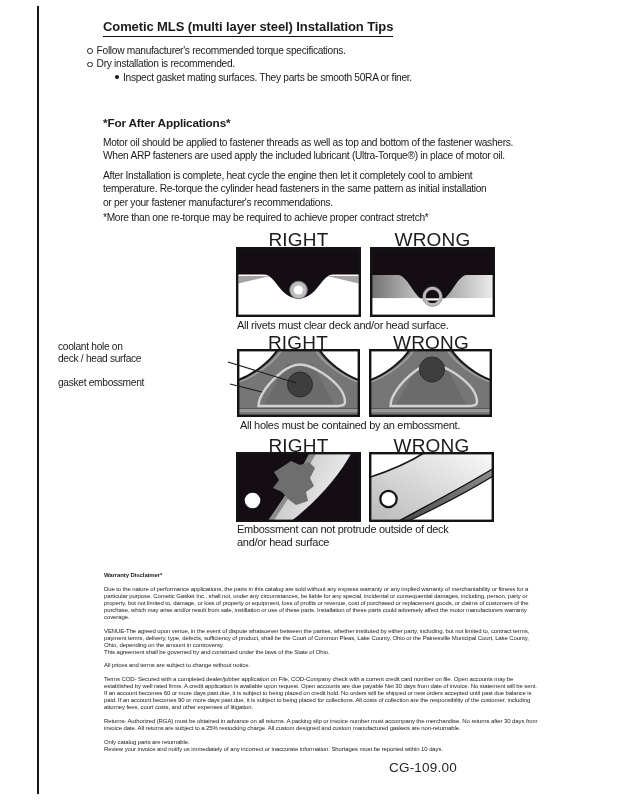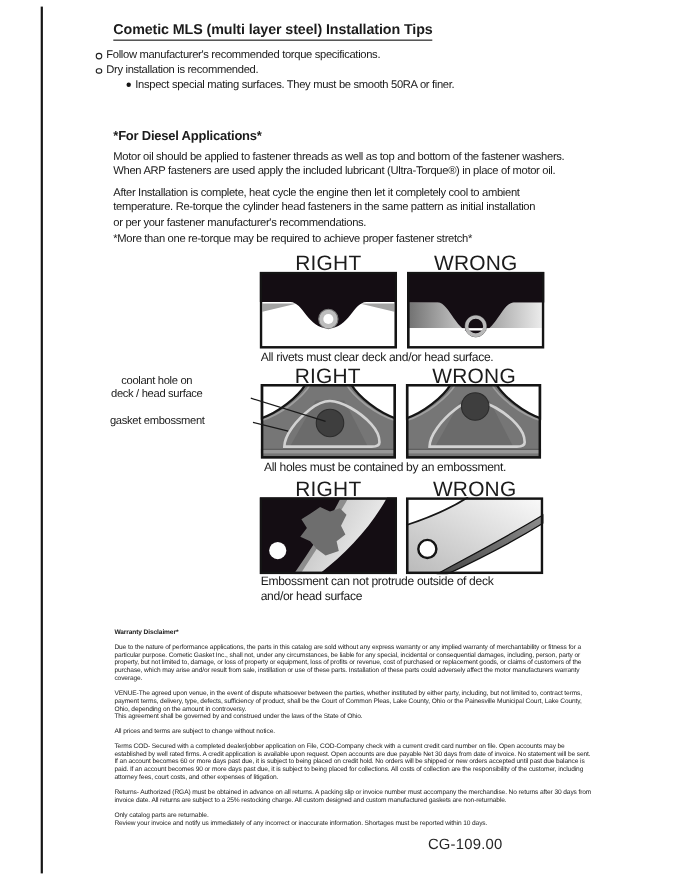--- a/index.html
+++ b/index.html
@@ -33,21 +33,21 @@
   .p1 { top:136px; }
   .p2 { top:169px; }
   .p3 { top:211px; }
 
   .dlabel { width:125px; text-align:center; font-weight:400; font-size:19px; letter-spacing:0.2px; }
   .caption { font-size:11px; letter-spacing:-0.3px; line-height:12.8px; }
 
   .diagram-box { display:block; }
   svg { display:block; }
 
-  .side-label { text-align:center; font-size:10.2px; letter-spacing:-0.3px; line-height:12px; }
+  .side-label { text-align:left; font-size:10.2px; letter-spacing:-0.3px; line-height:12px; }
   .lab-coolant { left:58px; top:341px; width:169px; }
   .lab-emboss  { left:58px; top:377px; width:170px; }
 
   .leader-svg { left:148px; top:338px; pointer-events:none; z-index:5; }
 
   .legal { left:104px; top:572px; width:436px; font-size:6px; line-height:7px; letter-spacing:-0.1px; color:#222; }
   .legal-h { font-weight:700; margin:0 0 6.5px 0; }
   .legal p { margin:0 0 6.8px 0; }
 
   .part-number { left:389px; top:760px; font-size:13.5px; letter-spacing:0.2px; color:#272727; }
@@ -63,31 +63,31 @@
   <div class="bullet-row">
     <span class="m1"></span>
     <span>Follow manufacturer's recommended torque specifications.</span>
   </div>
   <div class="bullet-row">
     <span class="m1"></span>
     <span>Dry installation is recommended.</span>
   </div>
   <div class="bullet-row">
     <span class="m2"></span>
-    <span>Inspect special mating surfaces.  They must be smooth 50RA or finer.</span>
+    <span>Inspect gasket mating surfaces.  They parts be smooth 50RA or finer.</span>
   </div>
 </div>
 
-<div class="abs diesel-heading">*For Diesel Applications*</div>
+<div class="abs diesel-heading">*For After Applications*</div>
 <div class="abs body-para p1 ml">Motor oil should be applied to fastener threads as well as top and bottom of the fastener washers.
 When ARP fasteners are used apply the included lubricant (Ultra-Torque®) in place of motor oil.</div>
 <div class="abs body-para p2 ml">After Installation is complete, heat cycle the engine then let it completely cool to ambient
 temperature. Re-torque the cylinder head fasteners in the same pattern as initial installation
 or per your fastener manufacturer's recommendations.</div>
-<div class="abs body-para p3">*More than one re-torque may be required to achieve proper fastener stretch*</div>
+<div class="abs body-para p3">*More than one re-torque may be required to achieve proper contract stretch*</div>
 
 <div class="abs dlabel" style="left:236px; top:229px;">RIGHT</div>
 <div class="abs dlabel" style="left:370px; top:229px;">WRONG</div>
 
 <svg class="abs diagram-box" style="left:236px; top:247px;" width="125" height="70" viewBox="0 0 125 70">
   <rect width="125" height="70" fill="#ffffff"></rect>
   <polygon points="2.5,29 34,29 2.5,36.5" fill="#a3a3a3"></polygon>
   <polygon points="122.5,29 91,29 122.5,36.5" fill="#a3a3a3"></polygon>
   <path d="M0,0 H125 V27.5 H97 C85.5,27.5 81,51.5 62.5,51.5 C44,51.5 39.5,27.5 28,27.5 H0 Z" fill="#140d13"></path>
   <circle cx="62.5" cy="43" r="8.8" fill="#bdbdbd" stroke="#787878" stroke-width="1"></circle>

